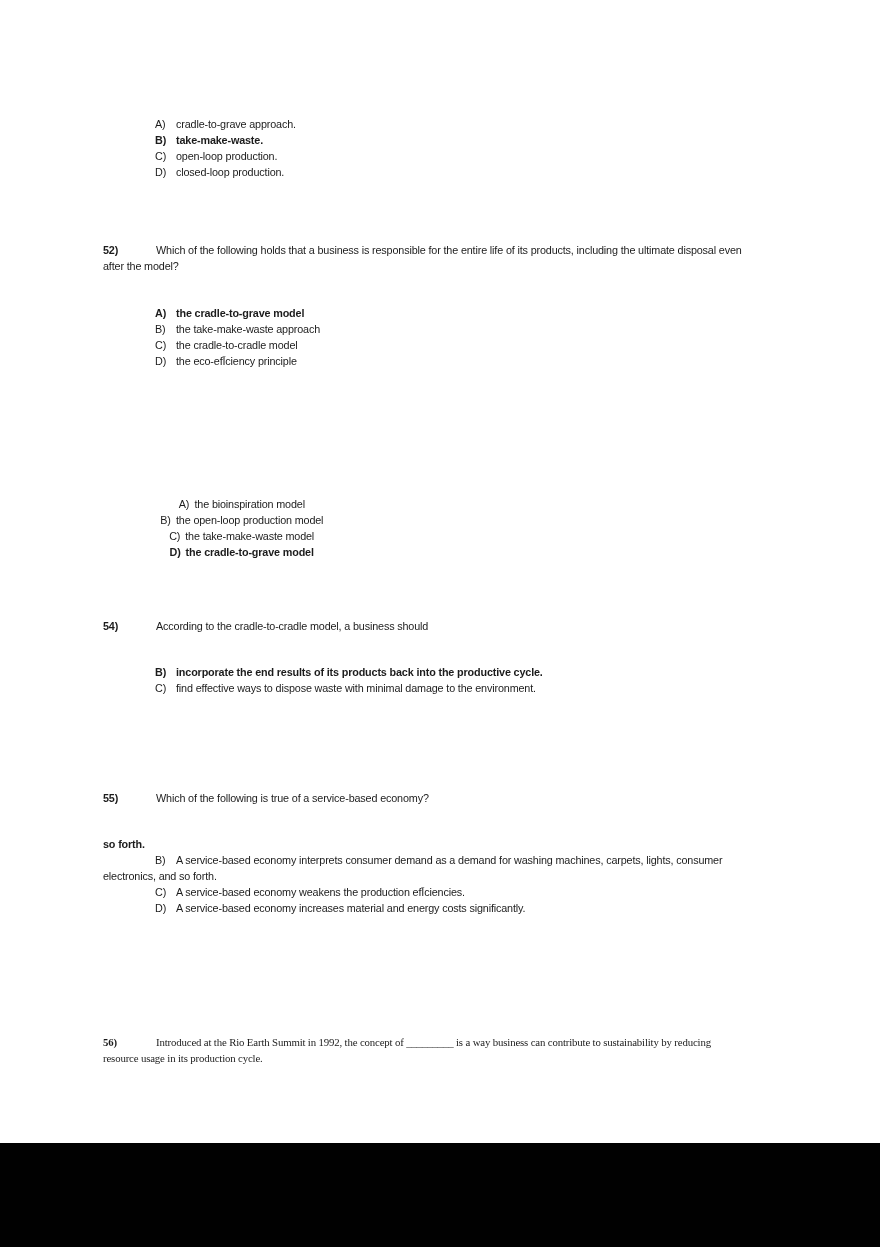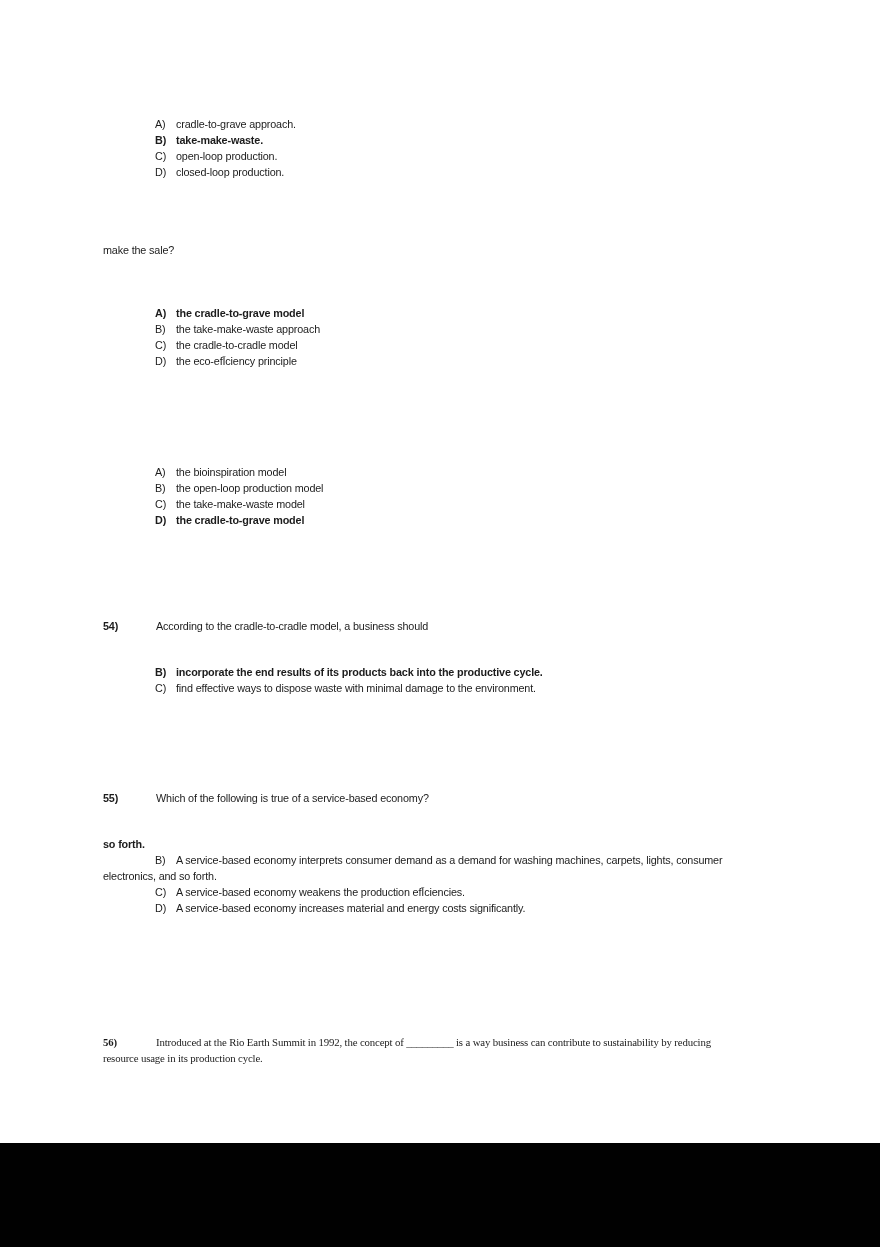--- a/index.html
+++ b/index.html
@@ -60,29 +60,30 @@
 
 <div id="page" style="background: rgb(255, 255, 255); color: rgb(28, 28, 28);">
   <div class="footer-bar" style="background: rgb(1, 1, 1);"></div>
 <div class="block" style="top: 116px;">
       <div class="line opt-first"><span class="optlabel">A)</span><span>cradle-to-grave approach.</span></div>
       <div class="line opt-first"><span class="optlabel bold">B)</span><span class="bold">take-make-waste.</span></div>
       <div class="line opt-first"><span class="optlabel">C)</span><span>open-loop production.</span></div>
       <div class="line opt-first"><span class="optlabel">D)</span><span>closed-loop production.</span></div>
     </div>
     <div class="block" style="top: 242px;">
-      <div class="line"><span>make the sale?</span></div>
+      <div class="line"><span class="qnum">52)</span><span>Which of the following holds that a business is responsible for the entire life of its products, including the ultimate disposal even</span></div>
+      <div class="line"><span>after the model?</span></div>
     </div>
     <div class="block" style="top: 305px;">
       <div class="line opt-first"><span class="optlabel bold">A)</span><span class="bold">the cradle-to-grave model</span></div>
       <div class="line opt-first"><span class="optlabel">B)</span><span>the take-make-waste approach</span></div>
       <div class="line opt-first"><span class="optlabel">C)</span><span>the cradle-to-cradle model</span></div>
       <div class="line opt-first"><span class="optlabel">D)</span><span>the eco-efĪciency principle</span></div>
     </div>
-    <div class="block" style="top: 464px;">
+    <div class="block" style="top: 496px; text-align: center;">
       <div class="line opt-first"><span class="optlabel">A)</span><span>the bioinspiration model</span></div>
       <div class="line opt-first"><span class="optlabel">B)</span><span>the open-loop production model</span></div>
       <div class="line opt-first"><span class="optlabel">C)</span><span>the take-make-waste model</span></div>
       <div class="line opt-first"><span class="optlabel bold">D)</span><span class="bold">the cradle-to-grave model</span></div>
     </div>
     <div class="block" style="top: 618px;">
       <div class="line"><span class="qnum">54)</span><span>According to the cradle-to-cradle model, a business should</span></div>
     </div>
     <div class="block" style="top: 664px;">
       <div class="line opt-first"><span class="optlabel bold">B)</span><span class="bold">incorporate the end results of its products back into the productive cycle.</span></div>

